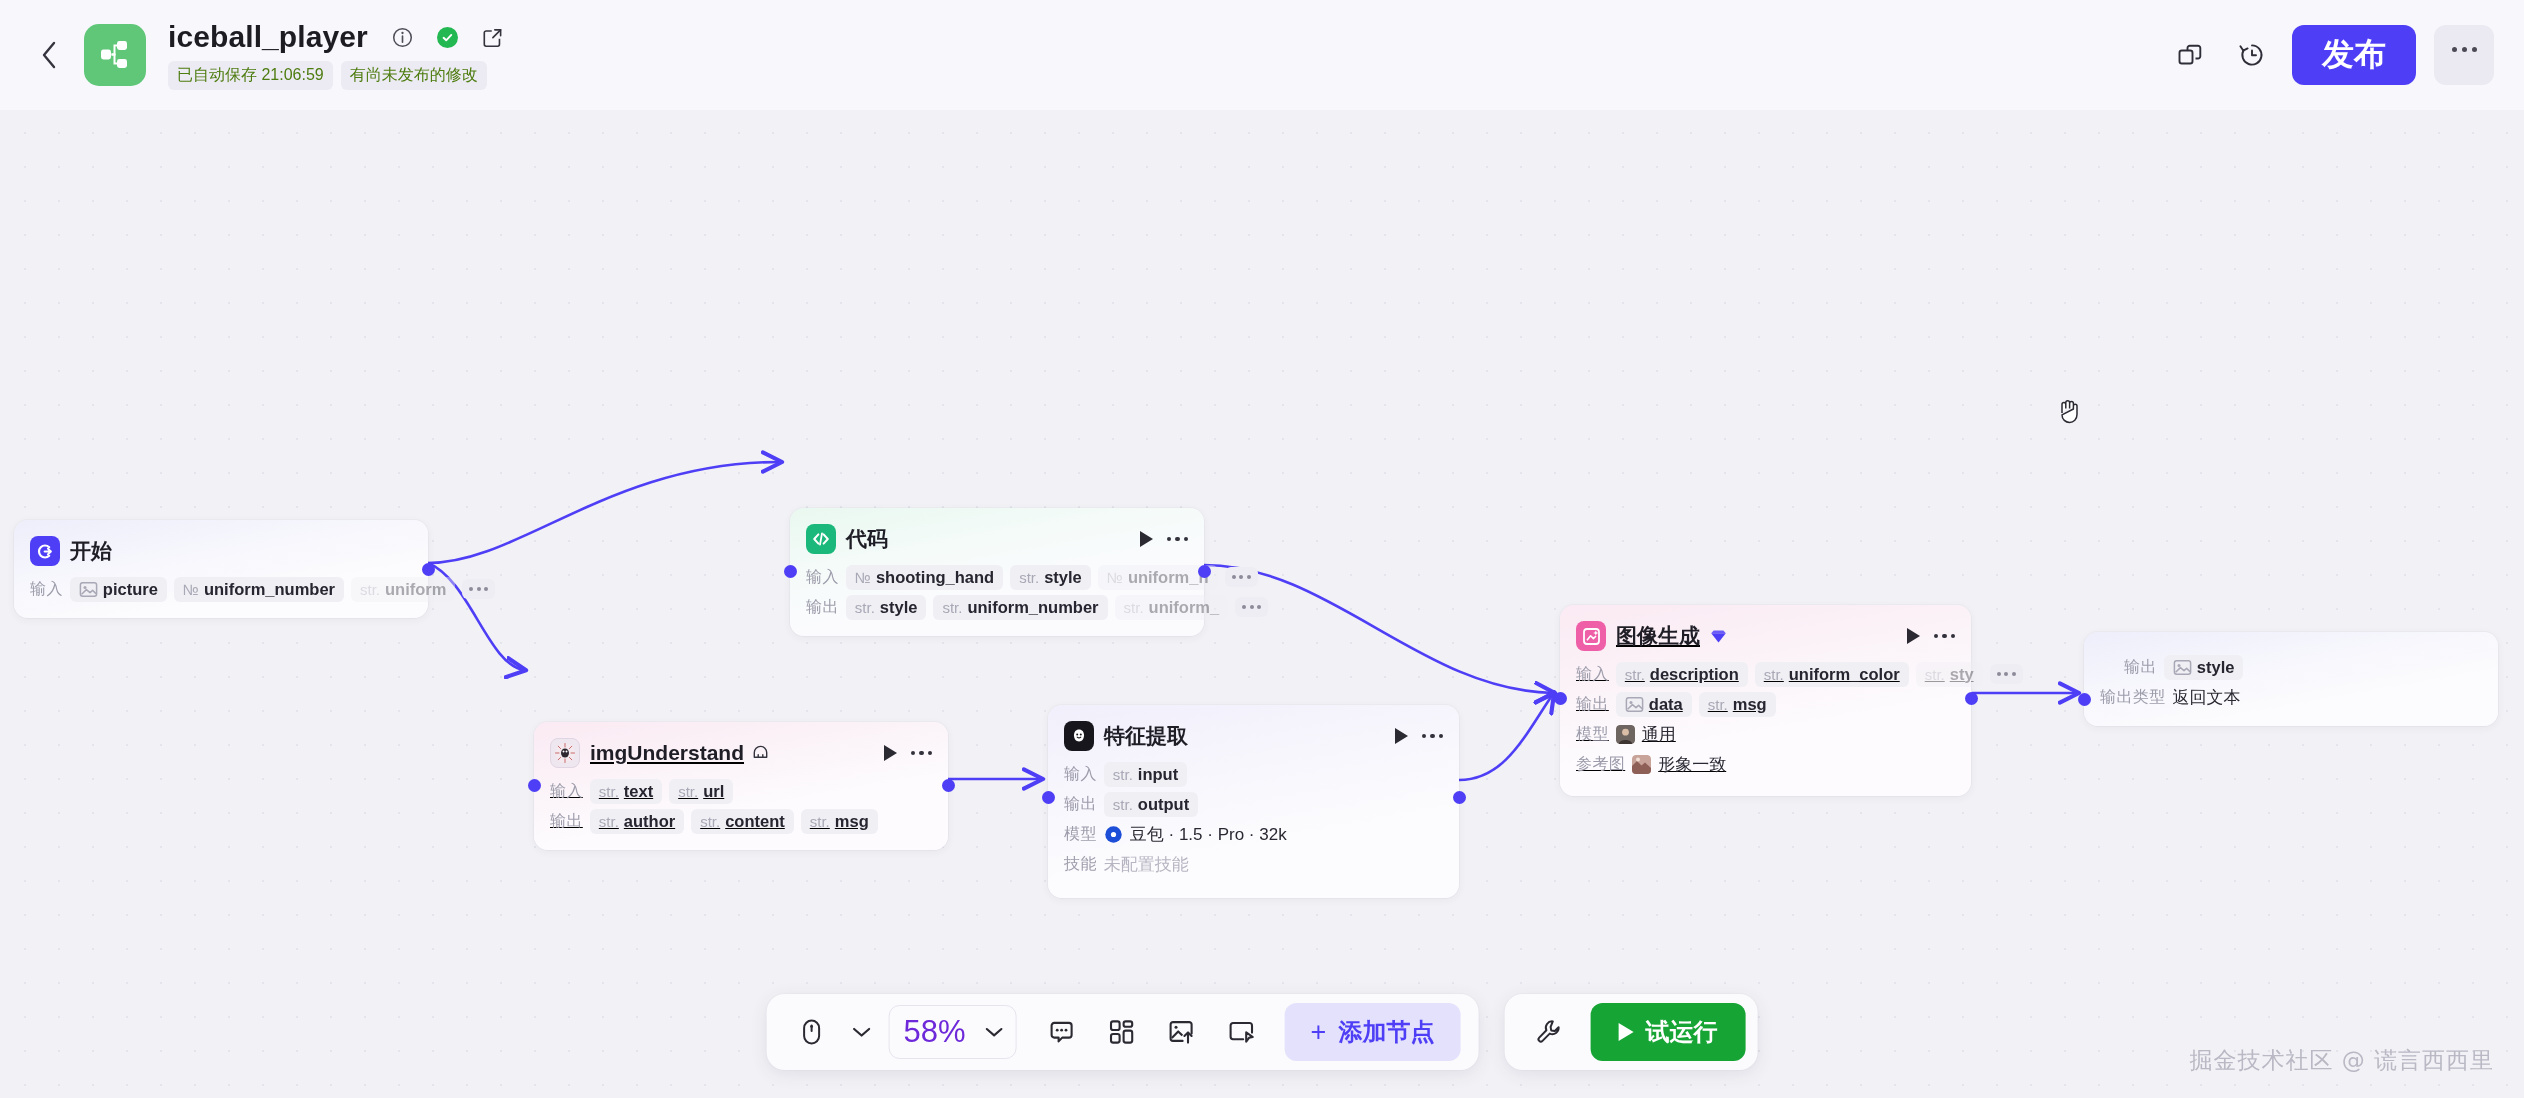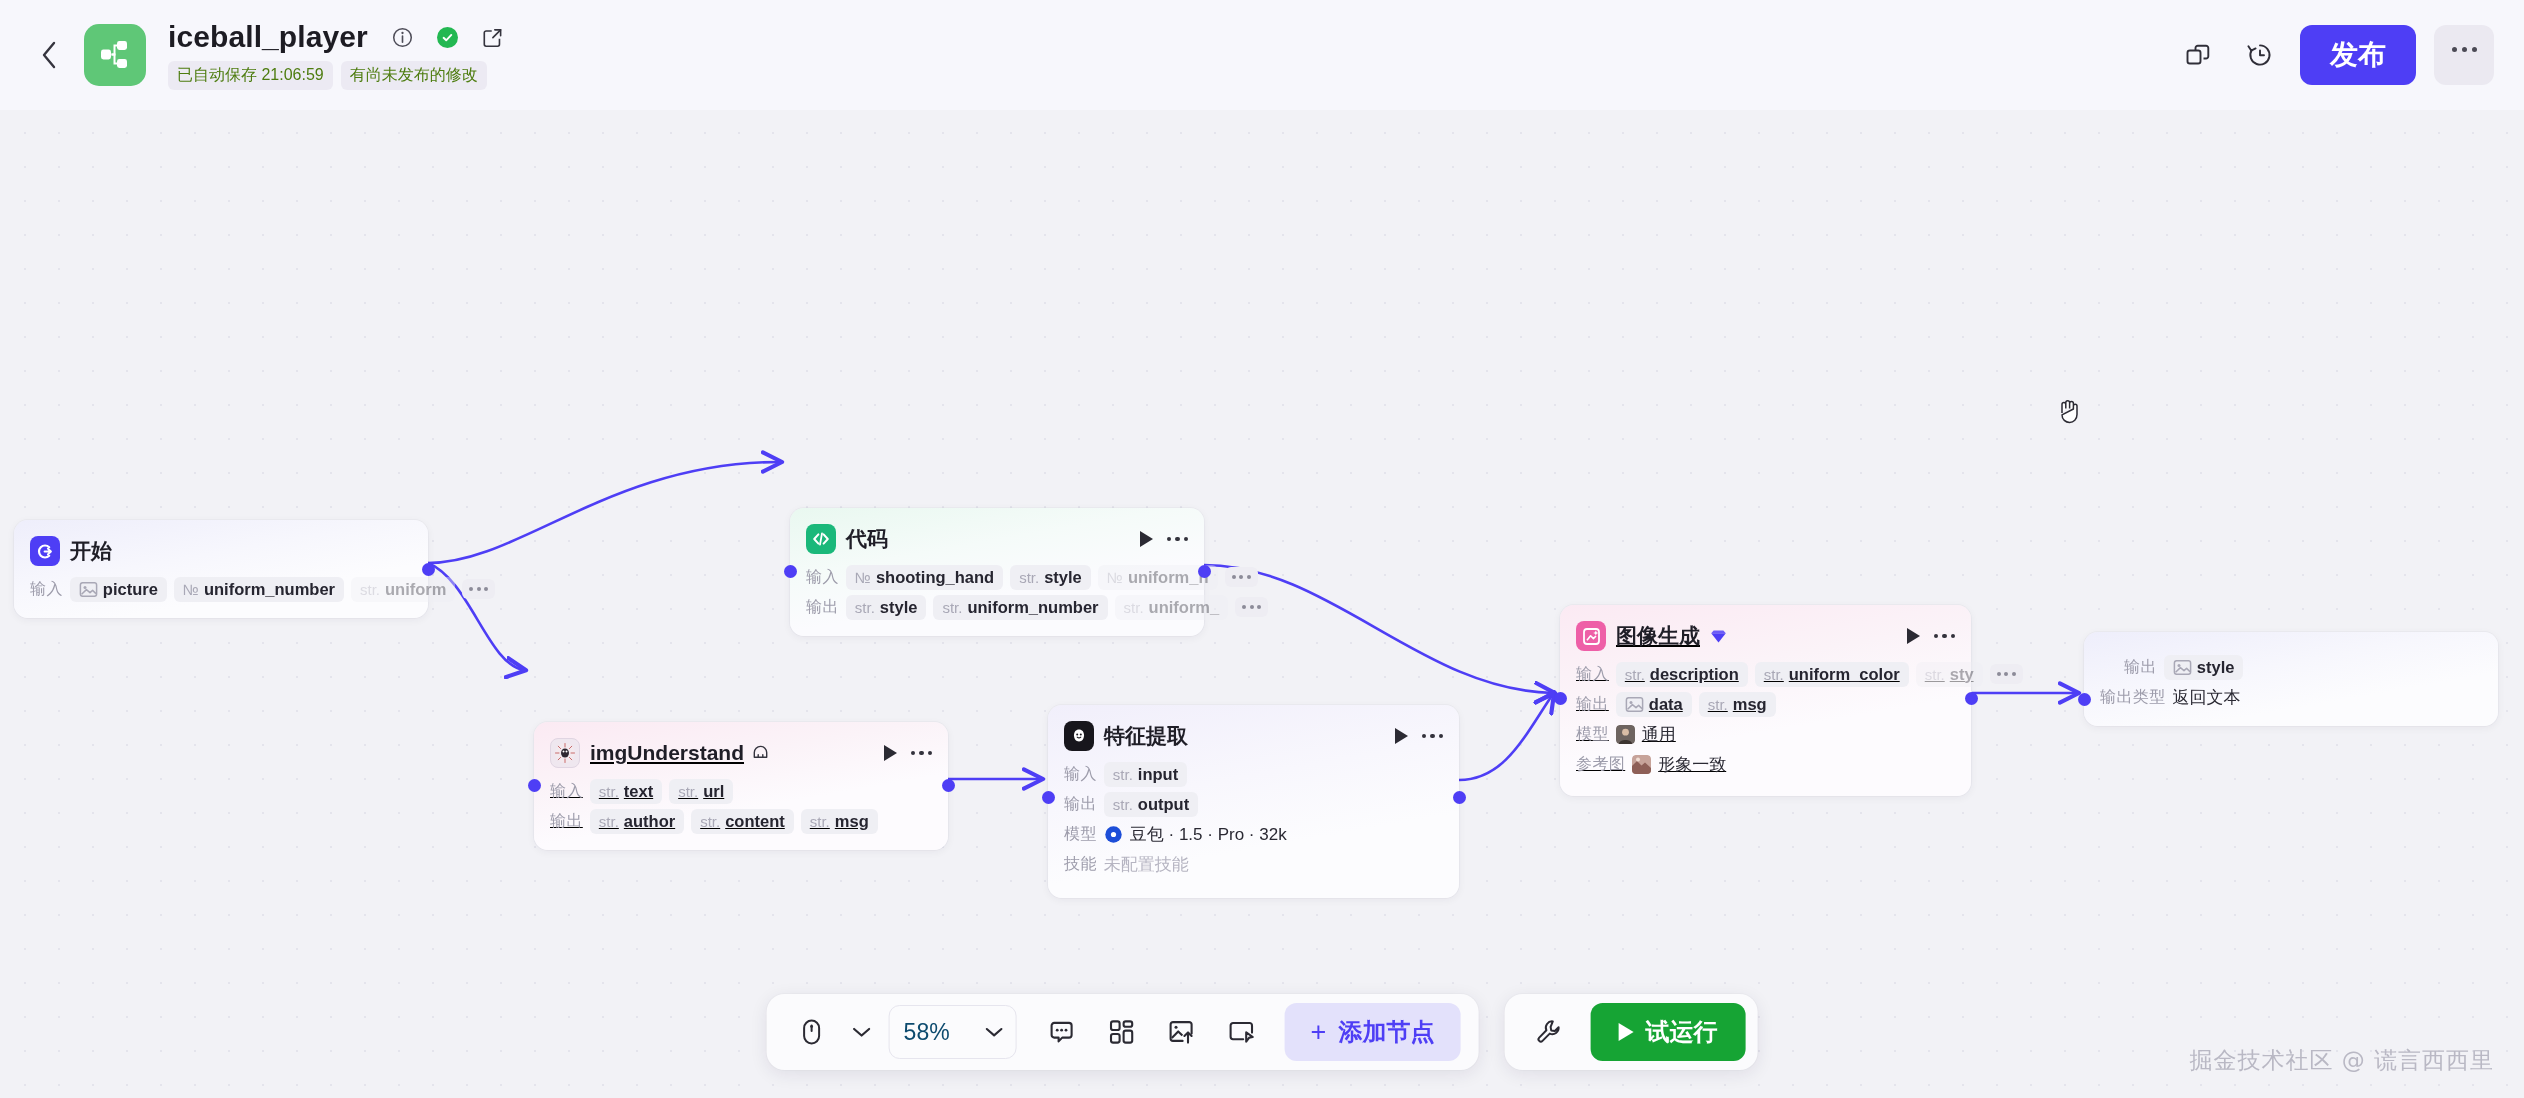--- a/index.html
+++ b/index.html
@@ -49,21 +49,21 @@
     padding: 4px 9px; border-radius: 6px; white-space: nowrap;
   }
   .header-right { margin-left: auto; display: flex; align-items: center; gap: 18px; }
   .hdr-icon-btn {
     width: 44px; height: 44px; border-radius: 10px;
     display: flex; align-items: center; justify-content: center; cursor: pointer;
   }
   .publish-btn {
     height: 60px; min-width: 115px; padding: 0 30px;
     background: #4e3ef5; color: #fff; border: none; border-radius: 12px;
-    font-size: 28px; font-weight: 700; cursor: pointer;
+    font-size: 32px; font-weight: 700; cursor: pointer;
     font-family: "Liberation Sans", "DejaVu Sans", sans-serif;
     display: flex; align-items: center; justify-content: center;
   }
   .more-btn {
     width: 60px; height: 60px; border-radius: 12px; background: #ebe9f1;
     display: flex; align-items: center; justify-content: center;
     cursor: pointer; font-size: 26px; color: #4b4a55; letter-spacing: 2px;
     padding-bottom: 12px; line-height: 0;
   }
   .dots3 { display:flex; gap:5px; align-items:center; }
@@ -161,21 +161,21 @@
   }
   .tb-btn {
     width: 54px; height: 54px; border-radius: 11px; cursor: pointer;
     display: flex; align-items: center; justify-content: center;
   }
   .zoom-select {
     display: flex; align-items: center; justify-content: space-between;
     width: 128px; height: 54px; border: 1.5px solid #e6e5ee; border-radius: 11px;
     padding: 0 12px 0 14px; margin-left: 4px; margin-right: 12px; cursor: pointer;
   }
-  .zoom-val { font-size: 23px; color: #0c4a6e; }
+  .zoom-val { font-size: 31px; color: #6d28d9; }
   .add-node-btn {
     display: flex; align-items: center; gap: 12px;
     height: 58px; padding: 0 26px; border-radius: 12px;
     background: #e3e1fb; color: #4e3ef5; font-size: 24px; font-weight: 600;
     cursor: pointer; margin-left: 10px;
   }
   .plus-glyph { font-size: 27px; font-weight: 400; line-height: 1; }
   .run-btn {
     display: flex; align-items: center; gap: 12px;
     height: 58px; padding: 0 28px; border-radius: 12px;

